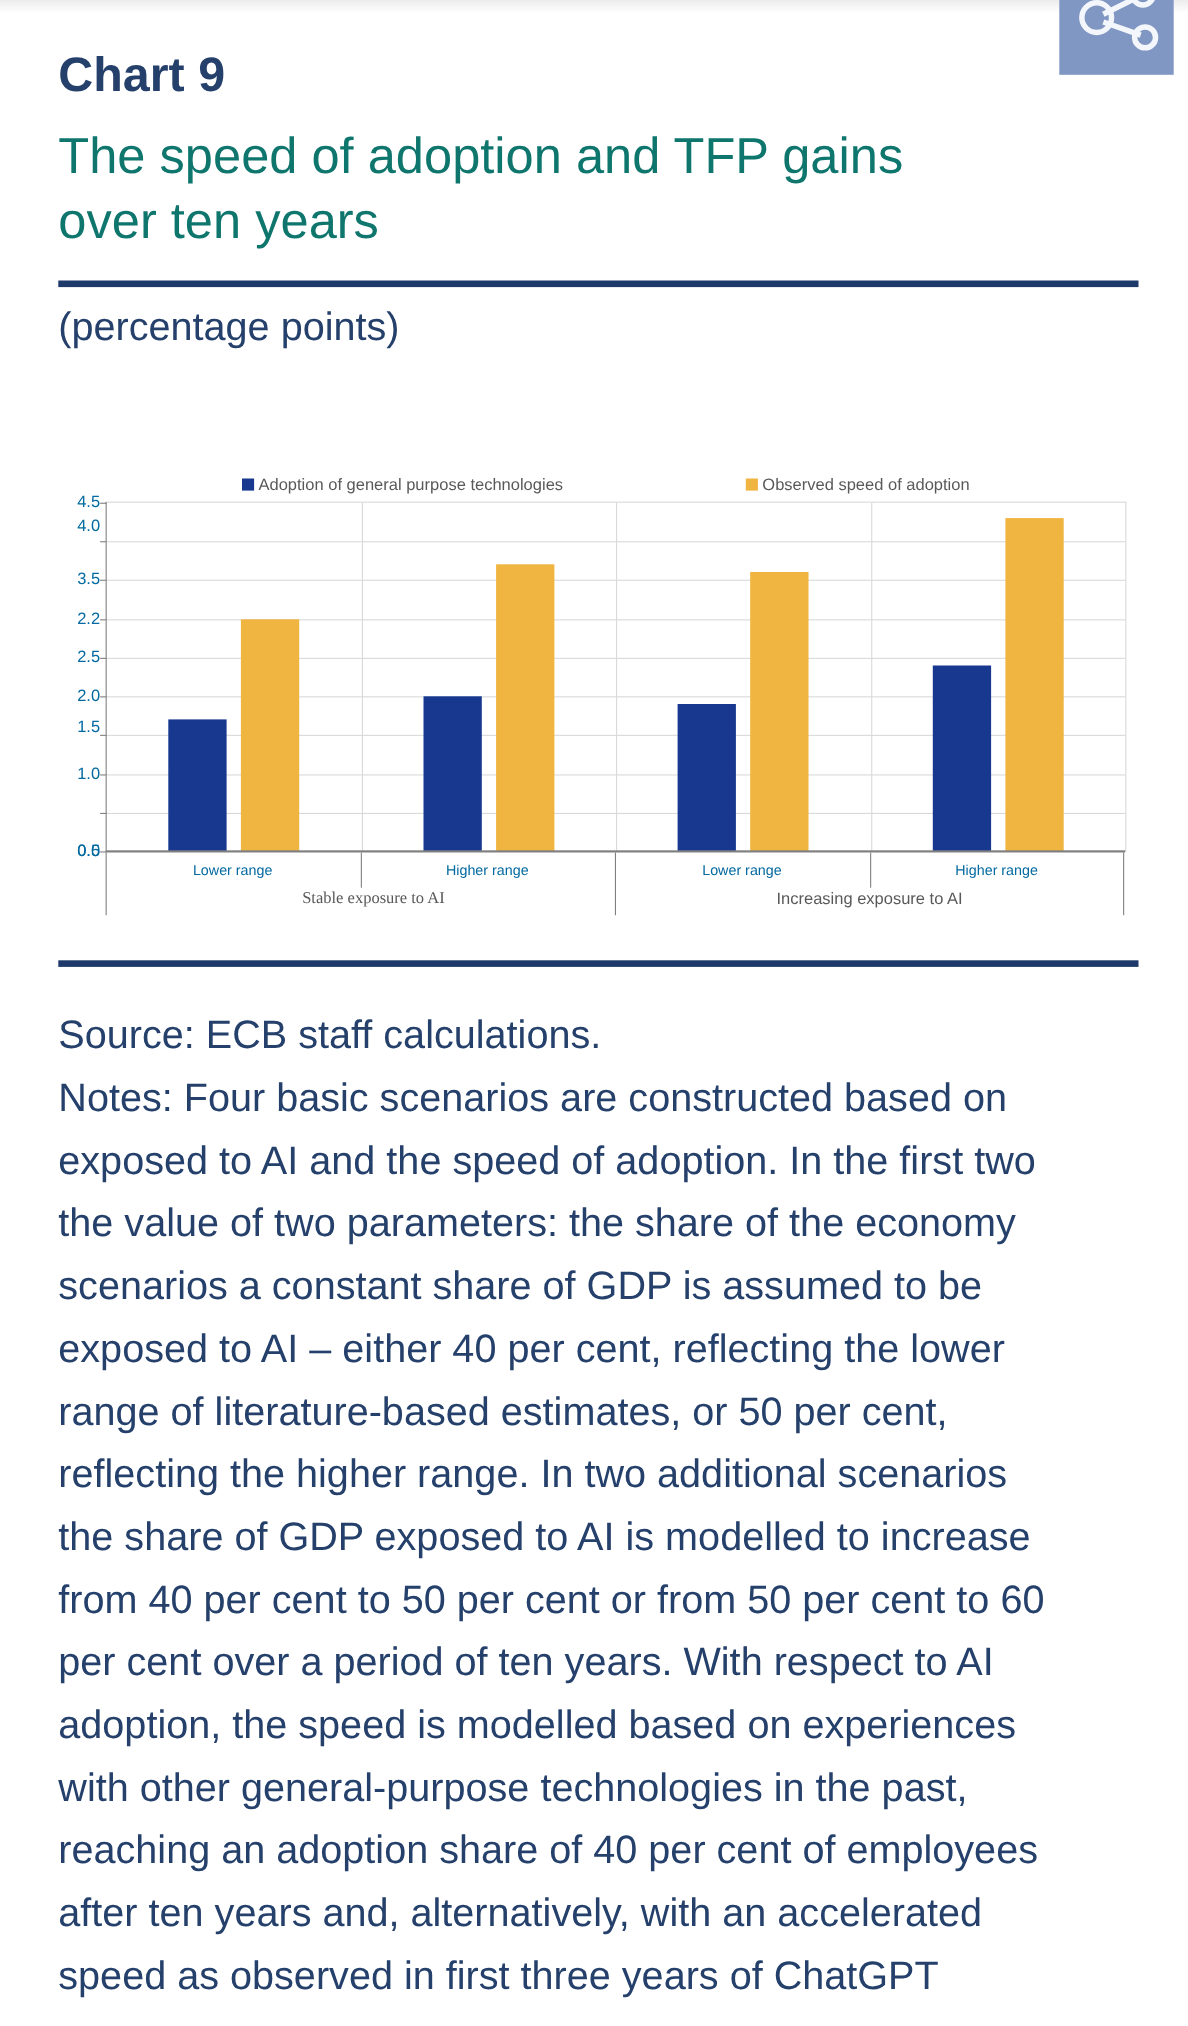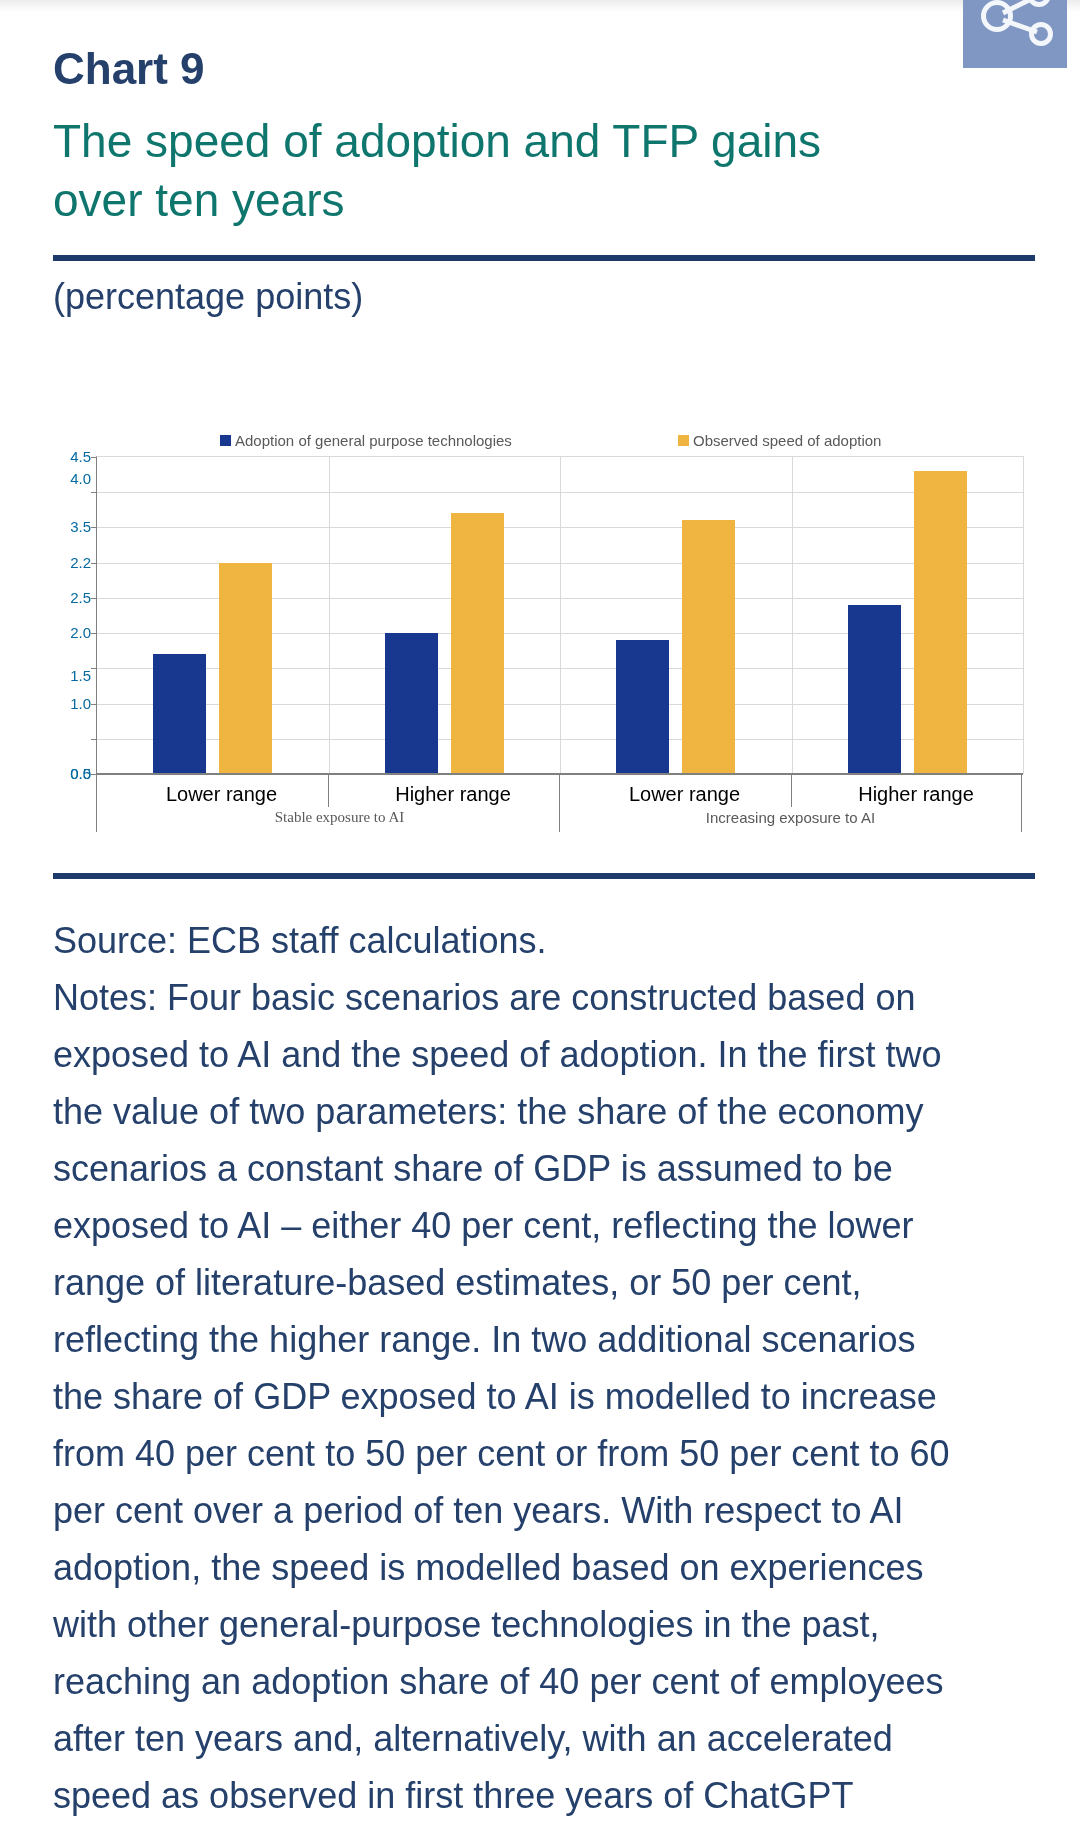--- a/index.html
+++ b/index.html
@@ -30,21 +30,21 @@
   .gridline{position:absolute;left:0;width:926px;height:1px;background:#d9d9d9;}
   .y-tick{position:absolute;left:-6px;width:6px;height:1px;background:#808080;}
   .y-label{position:absolute;right:932px;width:40px;text-align:right;font-size:15px;color:#0369a1;
         line-height:16px;margin-top:-8px;}
   .section-divider{position:absolute;top:0;width:1px;height:317px;background:#d9d9d9;}
   .bar-group{position:absolute;bottom:0;width:231px;display:flex;align-items:flex-end;
         justify-content:center;gap:13px;}
   .bar{width:53px;}
   .x-axis-line{position:absolute;top:359px;left:43px;width:927px;height:2px;background:#808080;}
   .x-tick{position:absolute;width:1px;background:#808080;}
-  .cat-label{position:absolute;top:369px;width:231px;text-align:center;font-size:20px;color:#000000;margin-left:10px;}
+  .cat-label{position:absolute;top:369px;width:231px;text-align:center;font-size:13px;color:#0369a1;}
   .grp-label{position:absolute;top:395px;width:463px;text-align:center;font-size:15px;color:#595959;}
   
   .source-text{position:absolute;top:912px;left:53px;font-size:36px;line-height:57px;color:#24406b;
         white-space:nowrap;}
   .notes-text{position:absolute;top:969px;left:53px;font-size:36px;line-height:57px;color:#24406b;}
   .notes-text .text-line{white-space:nowrap;height:57px;}
 </style>
 </head>
 <body>
 
@@ -92,21 +92,21 @@
         <div class="gridline" style="top: 105.667px;"></div>
         <div class="gridline" style="top: 70.4444px;"></div>
         <div class="gridline" style="top: 35.2222px;"></div>
         <div class="y-tick" style="top: 317px;"></div>
         <div class="y-label" style="top: 317px;">0.0</div>
         <div class="y-tick" style="top: 281.778px;"></div>
         <div class="y-label" style="top: 281.778px; margin-top: 27px;">0.5</div>
         <div class="y-tick" style="top: 246.556px;"></div>
         <div class="y-label" style="top: 246.556px;">1.0</div>
         <div class="y-tick" style="top: 211.333px;"></div>
-        <div class="y-label" style="top: 219px;">1.5</div>
+        <div class="y-label" style="top: 204px;">1.5</div>
         <div class="y-tick" style="top: 176.111px;"></div>
         <div class="y-label" style="top: 176.111px;">2.0</div>
         <div class="y-tick" style="top: 140.889px;"></div>
         <div class="y-label" style="top: 140.889px;">2.5</div>
         <div class="y-tick" style="top: 105.667px;"></div>
         <div class="y-label" style="top: 105.667px;">2.2</div>
         <div class="y-tick" style="top: 70.4444px;"></div>
         <div class="y-label" style="top: 70.4444px;">3.5</div>
         <div class="y-tick" style="top: 35.2222px;"></div>
         <div class="y-label" style="top: 22px;">4.0</div>

